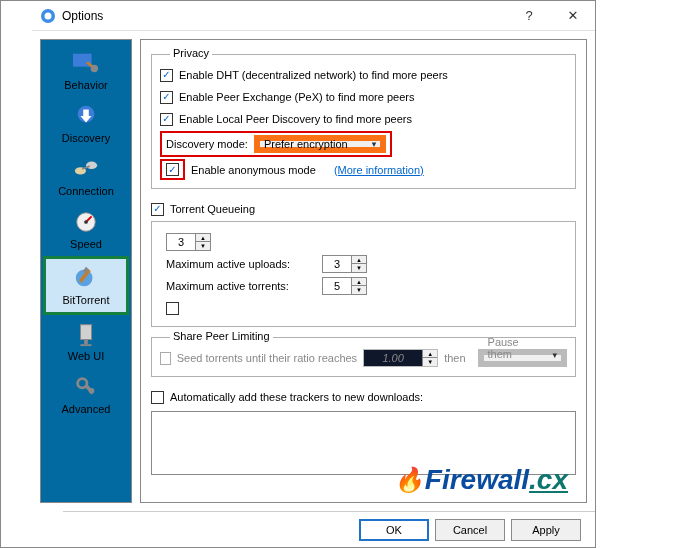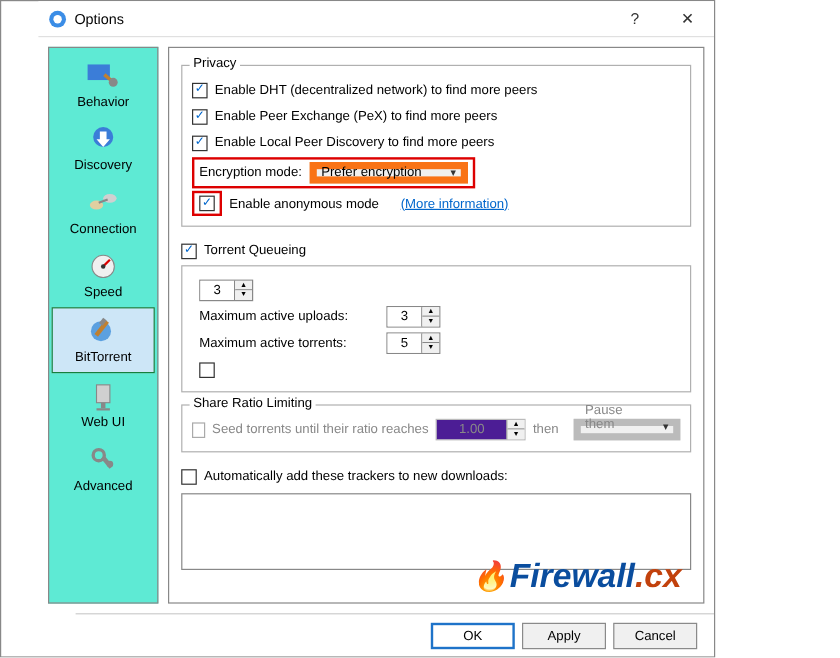--- a/index.html
+++ b/index.html
@@ -3,46 +3,46 @@
 <meta charset="utf-8">
 <style>
 * { box-sizing: border-box; font-family: "Segoe UI", Tahoma, sans-serif; }
 body { margin: 0; background: #fff; }
 .window { width: 596px; height: 548px; border: 1px solid #888; background: #fff; display: flex; flex-direction: column; position: relative; padding-left: 31px; }
 .titlebar { height: 30px; background: #fff; border-bottom: 1px solid #e0e0e0; display: flex; align-items: center; padding: 0 0 0 8px; font-size: 12px; color: #000; }
 .titlebar .appicon { width: 16px; height: 16px; margin-right: 6px; }
 .titlebar .title { flex: 1; }
 .titlebar .wbtn { width: 44px; height: 30px; display: flex; align-items: center; justify-content: center; font-size: 13px; color: #333; }
 .body { flex: 1; display: flex; padding: 8px; gap: 8px; overflow: hidden; }
-.sidebar { width: 92px; border: 1px solid #888; background: #5eead4; padding: 4px 0; overflow-y: auto; }
+.sidebar { width: 92px; border: 1px solid #888; background: #0369a1; padding: 4px 0; overflow-y: auto; }
 .sitem { display: flex; flex-direction: column; align-items: center; padding: 6px 2px; font-size: 11px; color: #000; gap: 3px; }
-.sitem.sel { background: #cde6f7; border: 1px solid #15803d; margin: 0 2px; }
+.sitem.sel { background: #cde6f7; border: 3px solid #15803d; margin: 0 2px; }
 .sitem svg, .sitem .sicon { width: 30px; height: 26px; }
 .main { flex: 1; border: 1px solid #888; background: #fff; padding: 8px 10px; position: relative; font-size: 11px; color: #000; overflow: hidden; }
 .group { border: 1px solid #b0b0b0; margin: 6px 0 10px 0; padding: 8px 8px 6px 8px; position: relative; }
-.group-legend { position: absolute; top: -8px; left: 6px; background: #fff; padding: 0 3px; font-size: 11px; }
+.group-legend { position: absolute; top: -8px; left: 18px; background: #fff; padding: 0 3px; font-size: 11px; }
 .row { display: flex; align-items: center; gap: 6px; margin: 2px 0; min-height: 20px; }
 .chk { width: 13px; height: 13px; border: 1px solid #333; display: inline-flex; align-items: center; justify-content: center; background: #fff; font-size: 10px; color: #0066cc; line-height: 1; }
 .chk.dis { border-color: #aaa; color: #aaa; }
 .redbox { border: 2px solid #d00; padding: 2px 4px; display: inline-flex; align-items: center; gap: 6px; }
 .select { border: 6px solid #f97316; background: #f0f0f0; padding: 1px 4px; display: inline-flex; align-items: center; gap: 24px; font-size: 11px; height: 18px; }
 .select::after { content: "▾"; font-size: 9px; color: #333; }
 .select.dis { color: #888; border-color: #bbb; align-items: flex-end; }
 .link { color: #0066cc; text-decoration: underline; }
 .spinner { display: inline-flex; border: 1px solid #888; height: 18px; }
 .spinner input { width: 28px; border: none; text-align: center; font-size: 11px; padding: 0 2px; }
 .spinner .btns { display: flex; flex-direction: column; border-left: 1px solid #888; }
 .spinner .sb { width: 14px; height: 8.5px; font-size: 6px; display: flex; align-items: center; justify-content: center; background: #f0f0f0; border-bottom: 1px solid #888; }
 .spinner .sb:last-child { border-bottom: none; }
 .spinner.dis { border-color: #bbb; }
-.spinner.dis input { color: #888; background: #4c1d95; }
+.spinner.dis input { color: #888; background: #0f172a; font-style: italic; }
 .spinner.wide input { width: 58px; }
 .trackerbox { border: 1px solid #888; height: 64px; margin-top: 4px; background: #fff; }
 .watermark { position: absolute; right: 18px; bottom: 6px; font-size: 28px; font-weight: 700; font-style: italic; color: #0a4d9e; display: flex; align-items: center; }
-.watermark .cx { color: #c2410c; font-style: italic; }
+.watermark .cx { color: #0f766e; font-style: italic; text-decoration: underline; }
 .watermark .fire { font-size: 24px; margin-right: 1px; }
 .footer { height: 36px; border-top: 1px solid #ccc; display: flex; align-items: center; justify-content: flex-end; gap: 6px; padding: 0 14px 0 0; margin-left: 31px; }
 .btn { min-width: 70px; height: 22px; border: 1px solid #8a8a8a; background: #f0f0f0; font-size: 11px; display: flex; align-items: center; justify-content: center; }
 .btn.primary { border: 2px solid #1e73c9; background: #fff; }
 .dis-text { color: #888; }
 .lbl { white-space: nowrap; }
 .row-in { padding-left: 6px; }
 </style>
 </head>
 <body>
@@ -128,21 +128,21 @@
         <div class="row">
             <span class="chk">✓</span>
             <span class="lbl">Enable Peer Exchange (PeX) to find more peers</span>
           </div>
         <div class="row">
             <span class="chk">✓</span>
             <span class="lbl">Enable Local Peer Discovery to find more peers</span>
           </div>
         <div class="row">
           <span class="redbox">
-            <span class="lbl">Encryption mode:</span>
+            <span class="lbl">Discovery mode:</span>
             <span class="select">
                 <span>Prefer encryption</span>
               </span>
           </span>
         </div>
         <div class="row">
           <span class="redbox">
             <span class="chk">✓</span>
           </span>
           <span class="lbl">Enable anonymous mode</span>
@@ -184,21 +184,21 @@
                 <span class="sb">▼</span>
               </span>
             </span>
         </div>
         <div class="row row-in">
             <span class="chk"></span>
           </div>
       </div>
 
       <div class="group">
-        <span class="group-legend">Share Ratio Limiting</span>
+        <span class="group-legend">Share Peer Limiting</span>
         <div class="row">
           <span class="chk dis"></span>
           <span class="lbl dis-text">Seed torrents until their ratio reaches</span>
           <span class="spinner dis wide">
               <input disabled="" value="1.00" style="">
               <span class="btns">
                 <span class="sb">▲</span>
                 <span class="sb">▼</span>
               </span>
             </span>
@@ -219,16 +219,16 @@
       <div class="watermark">
         <span class="fire">🔥</span>
         <span>Firewall</span>
           <span class="cx">.cx</span>
       </div>
     </div>
   </div>
 
   <div class="footer">
     <div class="btn primary">OK</div>
+    <div class="btn">Cancel</div>
     <div class="btn">Apply</div>
-    <div class="btn">Cancel</div>
   </div>
 </div>
 
 </body></html>

